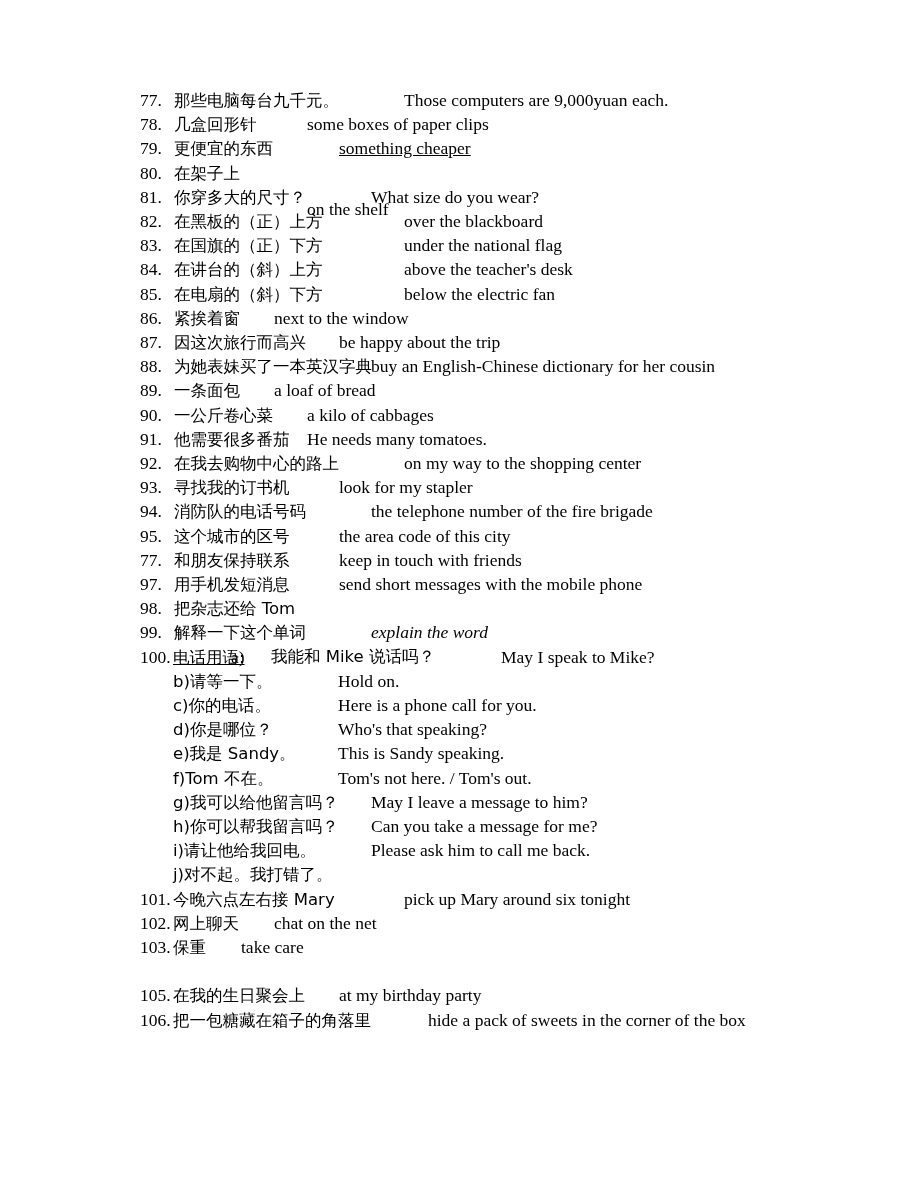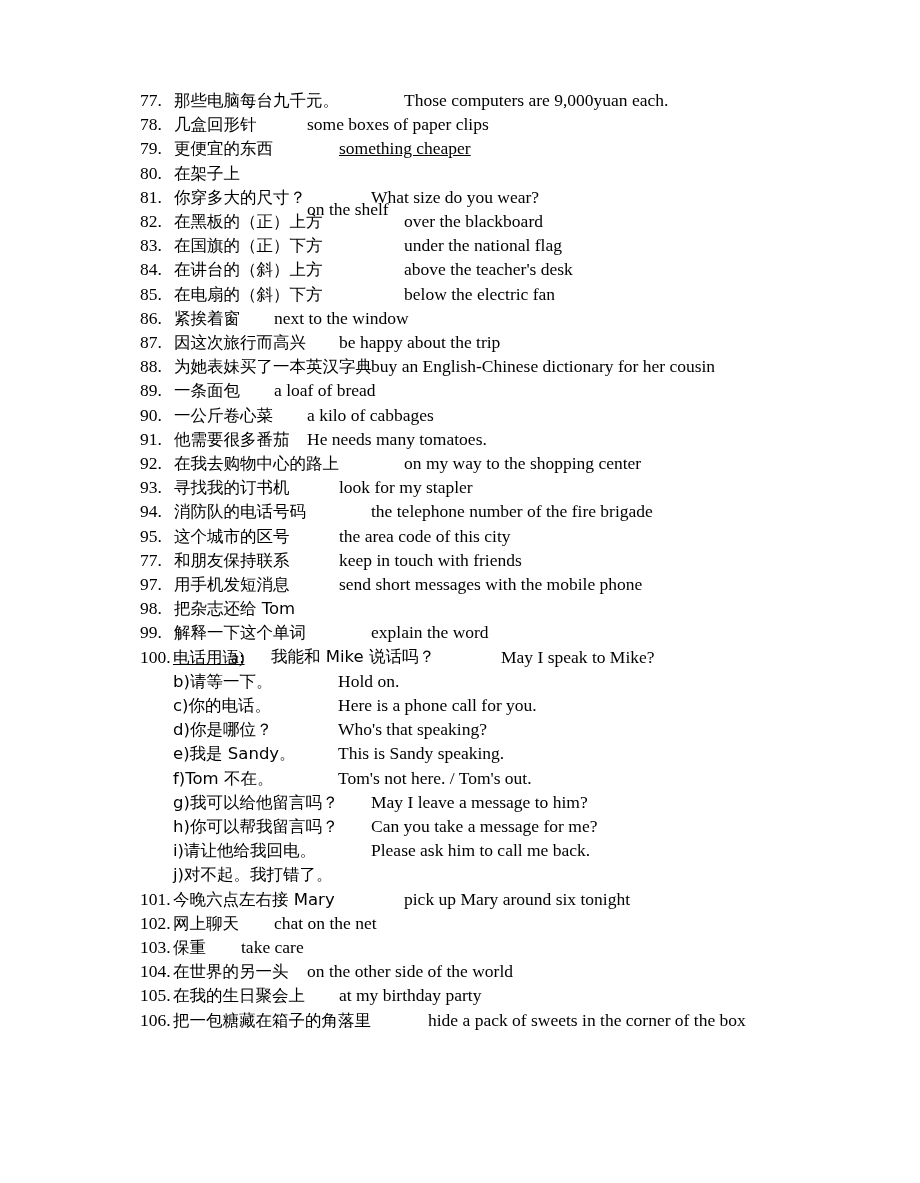--- a/index.html
+++ b/index.html
@@ -98,30 +98,29 @@
     <div class="line" style="top: 378.4px;"><span class="num d2">89.</span><span class="cn">一条面包</span><span class="en" style="position: absolute; left: 134px; top: 0px;">a loaf of bread</span></div>
     <div class="line" style="top: 402.6px;"><span class="num d2">90.</span><span class="cn">一公斤卷心菜</span><span class="en" style="position: absolute; left: 167px; top: 0px;">a kilo of cabbages</span></div>
     <div class="line" style="top: 426.8px;"><span class="num d2">91.</span><span class="cn">他需要很多番茄</span><span class="en" style="position: absolute; left: 167px; top: 0px;">He needs many tomatoes.</span></div>
     <div class="line" style="top: 451px;"><span class="num d2">92.</span><span class="cn">在我去购物中心的路上</span><span class="en" style="position: absolute; left: 264px; top: 0px;">on my way to the shopping center</span></div>
     <div class="line" style="top: 475.2px;"><span class="num d2">93.</span><span class="cn">寻找我的订书机</span><span class="en" style="position: absolute; left: 199px; top: 0px;">look for my stapler</span></div>
     <div class="line" style="top: 499.4px;"><span class="num d2">94.</span><span class="cn">消防队的电话号码</span><span class="en" style="position: absolute; left: 231px; top: 0px;">the telephone number of the fire brigade</span></div>
     <div class="line" style="top: 523.6px;"><span class="num d2">95.</span><span class="cn">这个城市的区号</span><span class="en" style="position: absolute; left: 199px; top: 0px;">the area code of this city</span></div>
     <div class="line" style="top: 547.8px;"><span class="num d2">77.</span><span class="cn">和朋友保持联系</span><span class="en" style="position: absolute; left: 199px; top: 0px;">keep in touch with friends</span></div>
     <div class="line" style="top: 572px;"><span class="num d2">97.</span><span class="cn">用手机发短消息</span><span class="en" style="position: absolute; left: 199px; top: 0px;">send short messages with the mobile phone</span></div>
     <div class="line" style="top: 596.2px;"><span class="num d2">98.</span><span class="cn">把杂志还给 Tom</span></div>
-    <div class="line" style="top: 620.4px;"><span class="num d2">99.</span><span class="cn">解释一下这个单词</span><span class="en" style="position: absolute; left: 231px; top: 0px;">explain the word</span></div>
+    <div class="line" style="top: 620.4px;"><span class="num d2">99.</span><span class="cn">解释一下这个单词</span><span class="en" style="position: absolute; left: 231px; top: 0px; font-style: italic;">explain the word</span></div>
     <div class="line" style="top: 644.6px;"><span class="num d3">100.</span><span class="cn underline">电话用语:</span><span class="en" style="position: absolute; left: 91px; top: 0px;">a)</span><span class="cn" style="position: absolute; left: 131px; top: 0px;">我能和 Mike 说话吗？</span><span class="en" style="position: absolute; left: 361px; top: 0px;">May I speak to Mike?</span></div>
     <div class="subline" style="top: 668.8px;"><span class="sub-label">b)</span><span class="cn">请等一下。</span><span class="en" style="position: absolute; left: 165px; top: 0px;">Hold on.</span></div>
     <div class="subline" style="top: 693px;"><span class="sub-label">c)</span><span class="cn">你的电话。</span><span class="en" style="position: absolute; left: 165px; top: 0px;">Here is a phone call for you.</span></div>
     <div class="subline" style="top: 717.2px;"><span class="sub-label">d)</span><span class="cn">你是哪位？</span><span class="en" style="position: absolute; left: 165px; top: 0px;">Who's that speaking?</span></div>
     <div class="subline" style="top: 741.4px;"><span class="sub-label">e)</span><span class="cn">我是 Sandy。</span><span class="en" style="position: absolute; left: 165px; top: 0px;">This is Sandy speaking.</span></div>
     <div class="subline" style="top: 765.6px;"><span class="sub-label">f)</span><span class="cn">Tom 不在。</span><span class="en" style="position: absolute; left: 165px; top: 0px;">Tom's not here. / Tom's out.</span></div>
     <div class="subline" style="top: 789.8px;"><span class="sub-label">g)</span><span class="cn">我可以给他留言吗？</span><span class="en" style="position: absolute; left: 198px; top: 0px;">May I leave a message to him?</span></div>
     <div class="subline" style="top: 814px;"><span class="sub-label">h)</span><span class="cn">你可以帮我留言吗？</span><span class="en" style="position: absolute; left: 198px; top: 0px; font-family: Liberation Serif, serif;">Can you take a message for me?</span></div>
     <div class="subline" style="top: 838.2px;"><span class="sub-label">i)</span><span class="cn">请让他给我回电。</span><span class="en" style="position: absolute; left: 198px; top: 0px;">Please ask him to call me back.</span></div>
     <div class="subline" style="top: 862.4px;"><span class="sub-label">j)</span><span class="cn">对不起。我打错了。</span></div>
     <div class="line" style="top: 886.6px;"><span class="num d3">101.</span><span class="cn">今晚六点左右接 Mary</span><span class="en" style="position: absolute; left: 264px; top: 0px;">pick up Mary around six tonight</span></div>
     <div class="line" style="top: 910.8px;"><span class="num d3">102.</span><span class="cn">网上聊天</span><span class="en" style="position: absolute; left: 134px; top: 0px;">chat on the net</span></div>
     <div class="line" style="top: 935px;"><span class="num d3">103.</span><span class="cn">保重</span><span class="en" style="position: absolute; left: 101px; top: 0px;">take care</span></div>
-    <div class="line" style="top: 959.2px;"><span class="num d3">104.</span><span class="cn">在世界的另一头</span><span class="en" style="position: absolute; left: 167px; top: 0px;">on the other side of the world</span></div>
     <div class="line" style="top: 983.4px;"><span class="num d3">105.</span><span class="cn">在我的生日聚会上</span><span class="en" style="position: absolute; left: 199px; top: 0px;">at my birthday party</span></div>
     <div class="line" style="top: 1007.6px;"><span class="num d3">106.</span><span class="cn">把一包糖藏在箱子的角落里</span><span class="en" style="position: absolute; left: 288px; top: 0px;">hide a pack of sweets in the corner of the box</span></div>
   </div>
 
 </body></html>

